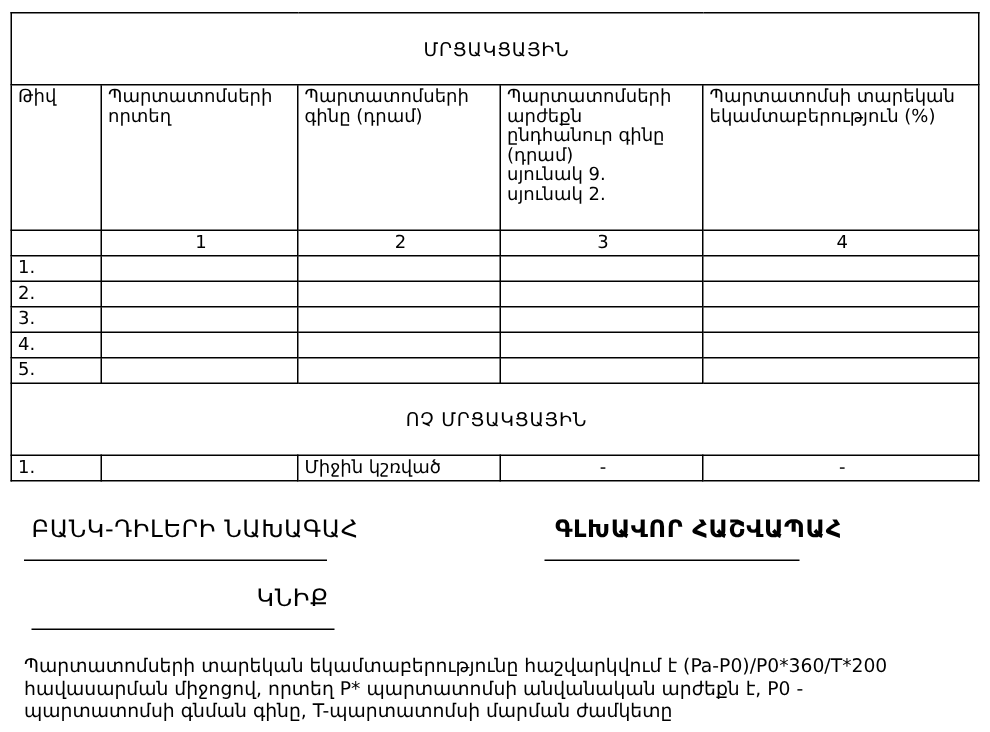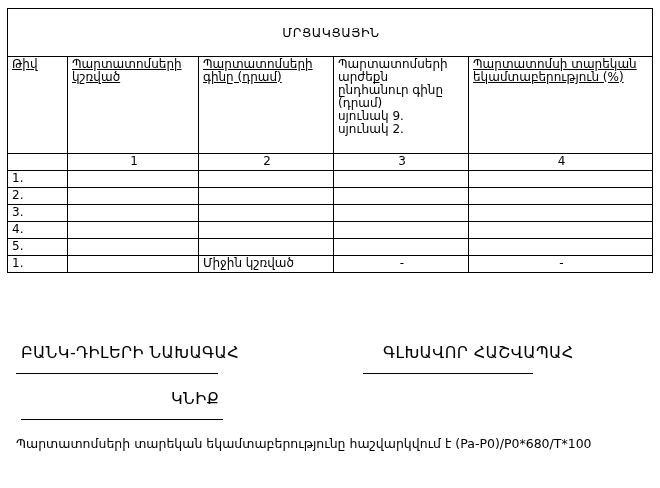--- a/index.html
+++ b/index.html
@@ -26,21 +26,21 @@
     }
     .tbl td {
       border: 1px solid #000;
       padding: 0 2px 1px 4px;
       vertical-align: top;
       font-size: 12px;
       line-height: 13px;
       overflow: hidden;
       white-space: nowrap;
     }
-    .tbl td.wrap { white-space: normal; text-decoration: underline; }
+    .tbl td.wrap { white-space: normal; }
     .tbl td.center { text-align: center; }
     .section td {
       height: 46px;
       text-align: center;
       vertical-align: middle;
       font-size: 12.5px;
       letter-spacing: 0.5px;
     }
     .hdr td { height: 94px; padding-top: 1px; }
     .numrow td { height: 15px; line-height: 14px; }
@@ -75,21 +75,21 @@
     <col style="width:135px">
     <col style="width:135px">
     <col style="width:184px">
   </colgroup>
   <tbody>
       <tr class="section">
     <td colspan="5">ՄՐՑԱԿՑԱՅԻՆ</td>
   </tr>
   <tr class="hdr">
     <td class="wrap">Թիվ</td>
-    <td class="wrap">Պարտատոմսերի կշռված</td>
+    <td class="wrap">Պարտատոմսերի որտեղ</td>
     <td class="wrap">Պարտատոմսերի գինը (դրամ)</td>
     <td>
       <div>Պարտատոմսերի</div>
       <div>արժեքն</div>
       <div>ընդհանուր գինը</div>
       <div>(դրամ)</div>
       <div>սյունակ 9.</div>
       <div>սյունակ 2.</div>
     </td>
     <td class="wrap">Պարտատոմսի տարեկան եկամտաբերություն (%)</td>
@@ -129,34 +129,39 @@
     <td></td>
     <td></td>
   </tr>
   <tr class="row">
     <td>5.</td>
     <td></td>
     <td></td>
     <td></td>
     <td></td>
   </tr>
+  <tr class="section">
+    <td colspan="5">ՈՉ ՄՐՑԱԿՑԱՅԻՆ</td>
+  </tr>
   <tr class="row">
     <td>1.</td>
     <td></td>
     <td>Միջին կշռված</td>
     <td class="center">-</td>
     <td class="center">-</td>
   </tr>
 </tbody>
   </table>
 
 <div class="sig" style="left:21px; top:343px;">ԲԱՆԿ-ԴԻԼԵՐԻ ՆԱԽԱԳԱՀ</div>
 <div class="line" style="left:16px; top:373px; width:202px;"></div>
 
-<div class="sig" style="left:383px; top:343px;">ԳԼԽԱՎՈՐ ՀԱՇՎԱՊԱՀ</div>
+<div class="sig" style="left:370px; top:343px;font-weight:bold;">ԳԼԽԱՎՈՐ ՀԱՇՎԱՊԱՀ</div>
 <div class="line" style="left:363px; top:373px; width:170px;"></div>
 
 <div class="sig" style="left:171px; top:389px;">ԿՆԻՔ</div>
 <div class="line" style="left:21px; top:419px; width:202px;"></div>
 
 <div class="foot">
-  <div>Պարտատոմսերի տարեկան եկամտաբերությունը հաշվարկվում է (Pa-P0)/P0*680/T*100</div>
+  <div>Պարտատոմսերի տարեկան եկամտաբերությունը հաշվարկվում է (Pa-P0)/P0*360/T*200</div>
+  <div>հավասարման միջոցով, որտեղ P* պարտատոմսի անվանական արժեքն է, P0 -</div>
+  <div>պարտատոմսի գնման գինը, T-պարտատոմսի մարման ժամկետը</div>
 </div>
 
 </body></html>

